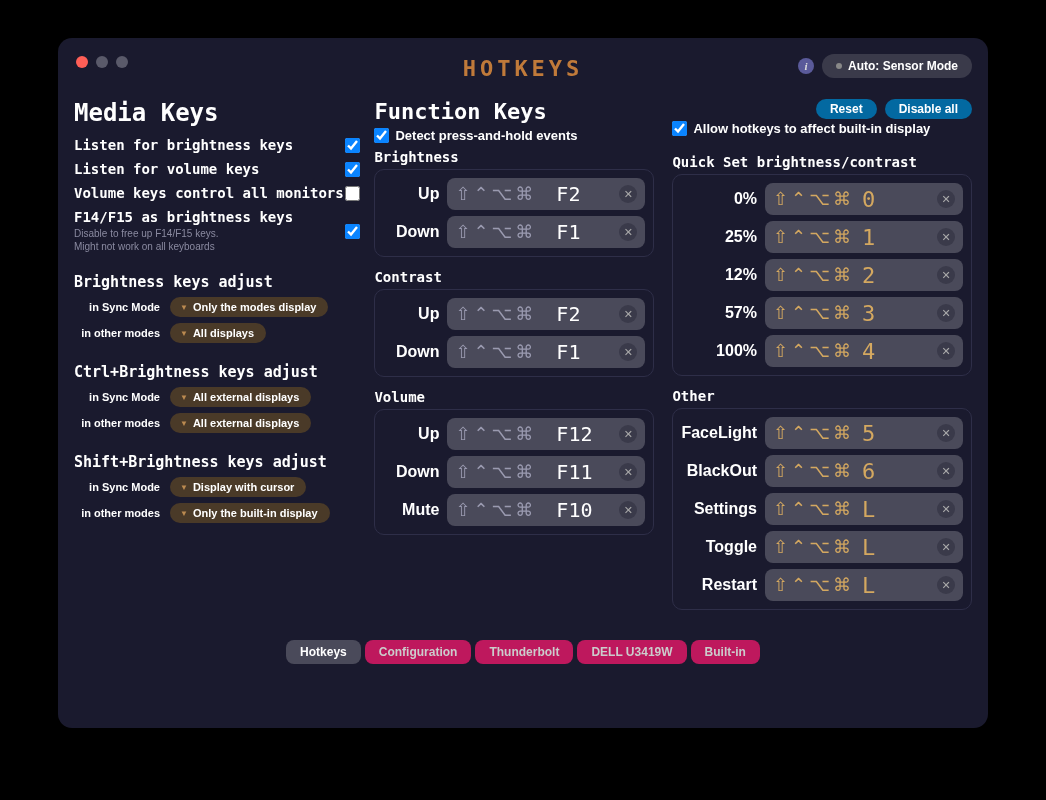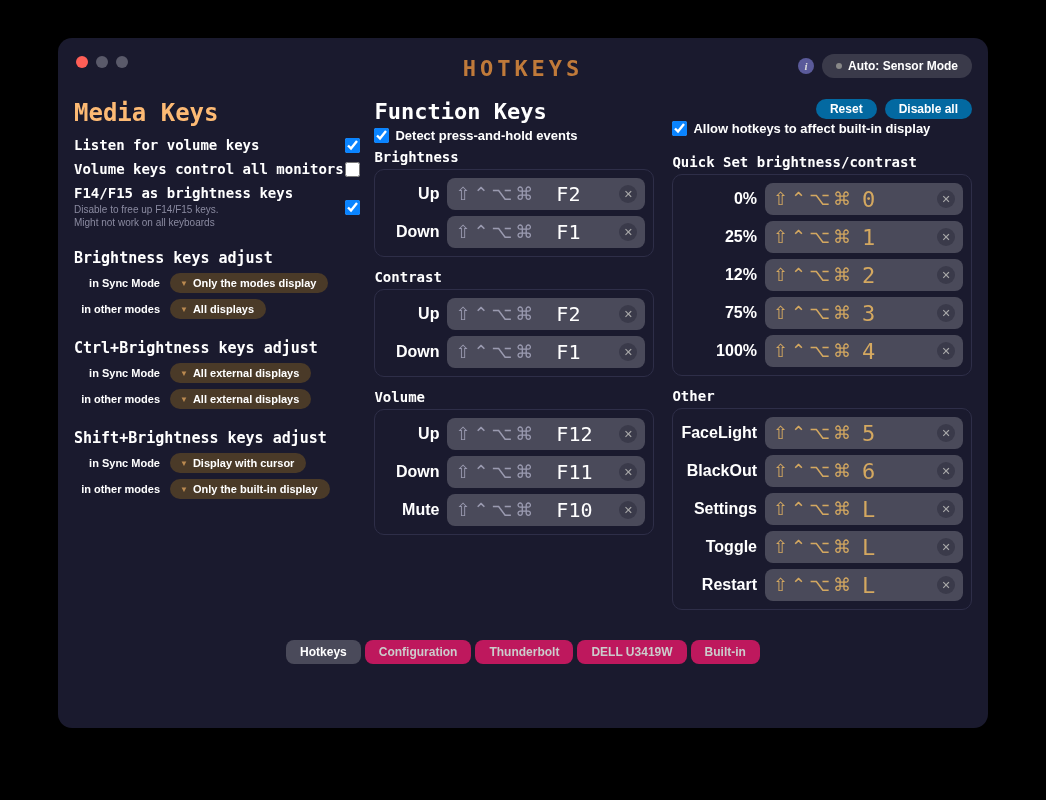--- a/index.html
+++ b/index.html
@@ -63,21 +63,21 @@
 }
 .mode-dot { width: 6px; height: 6px; border-radius: 50%; background: #888; }
 .columns { display: flex; gap: 14px; margin-top: 18px; }
 .col-left { width: 300px; }
 .col-mid { width: 280px; }
 .col-right { flex: 1; }
 .h1 {
   font-family: ui-monospace, Menlo, monospace;
   font-weight: 900;
   font-size: 24px;
-  color: #fdba74;
+  color: #ffffff;
   margin-bottom: 10px;
 }
 .h2 {
   font-family: ui-monospace, Menlo, monospace;
   font-weight: 900;
   font-size: 22px;
   color: #fff;
   margin-bottom: 4px;
 }
 .h3 {
@@ -250,20 +250,26 @@
     </div>
   </div>
 
   <div class="columns">
 
     <div class="col-left">
       <div class="h1">Media Keys</div>
       <div id="media-items">
           <div class="row-check">
             <div>
+              <div class="row-check-label">Listen for brightness keys</div>
+            </div>
+            <input type="checkbox" checked="" style="">
+          </div>
+          <div class="row-check">
+            <div>
               <div class="row-check-label">Listen for volume keys</div>
             </div>
             <input type="checkbox" checked="" style="">
           </div>
           <div class="row-check">
             <div>
               <div class="row-check-label">Volume keys control all monitors</div>
             </div>
             <input type="checkbox" style="">
           </div>
@@ -435,21 +441,21 @@
             </div>
             <div class="hotkey-row">
               <div class="hotkey-label">12%</div>
               <div class="hotkey-field">
                 <span class="modset">⇧⌃⌥⌘</span>
                 <span class="keyset">2</span>
                 <span class="clear-btn">✕</span>
               </div>
             </div>
             <div class="hotkey-row">
-              <div class="hotkey-label">75%</div>
+              <div class="hotkey-label">57%</div>
               <div class="hotkey-field">
                 <span class="modset">⇧⌃⌥⌘</span>
                 <span class="keyset">3</span>
                 <span class="clear-btn">✕</span>
               </div>
             </div>
             <div class="hotkey-row">
               <div class="hotkey-label">100%</div>
               <div class="hotkey-field">
                 <span class="modset">⇧⌃⌥⌘</span>

